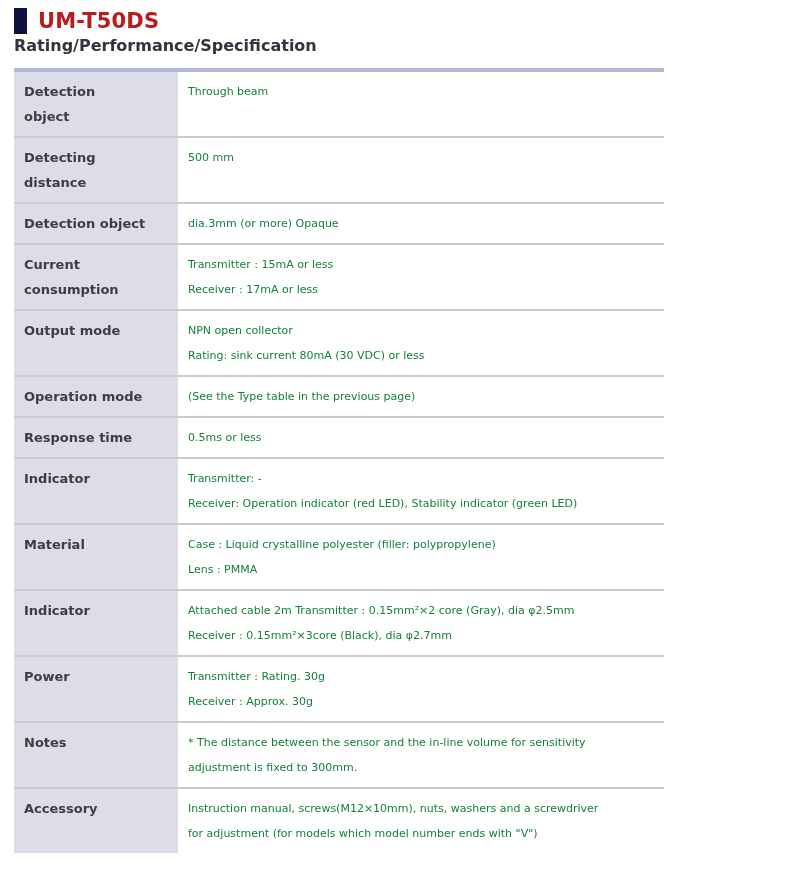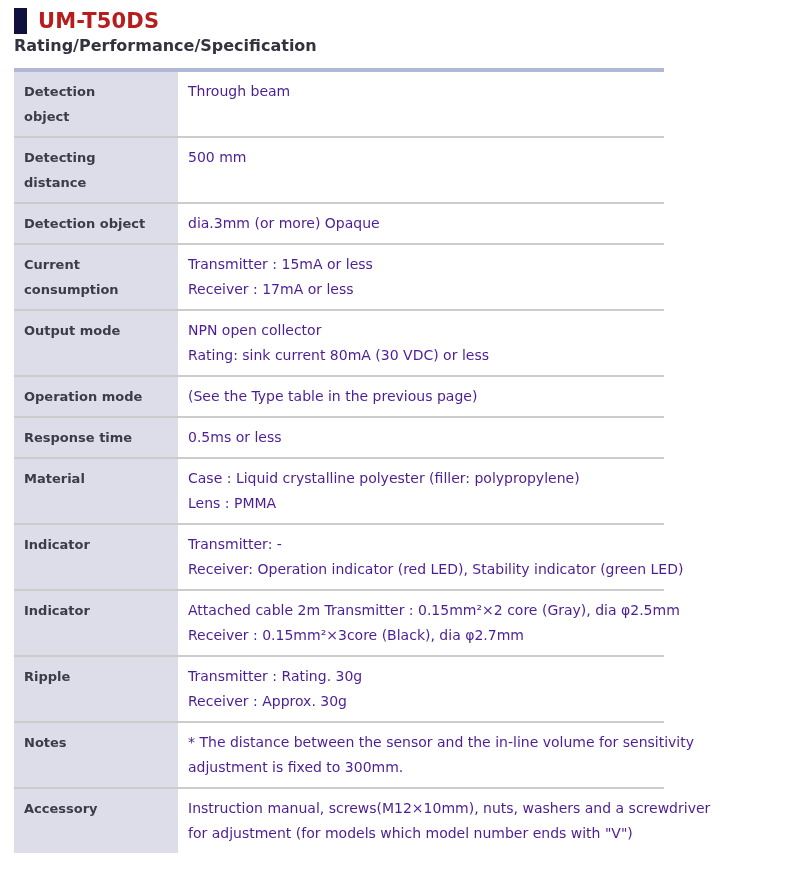--- a/index.html
+++ b/index.html
@@ -46,22 +46,22 @@
     text-align: left;
     vertical-align: top;
     font-weight: bold;
     font-size: 13px;
     color: #3b3b49;
     padding: 7px 4px 7px 10px;
     line-height: 25px;
   }
   table.spec-table td {
     vertical-align: top;
-    font-size: 14px;
-    color: #4c1d95;
+    font-size: 11px;
+    color: #15803d;
     padding: 7px 4px 7px 10px;
     line-height: 25px;
   }
   .line { white-space: nowrap; }
 </style>
 </head>
 <body>
 
 <div class="page">
   <div class="title-row">
@@ -129,48 +129,48 @@
         <tr>
           <th>
             <div class="line">Response time</div>
           </th>
           <td>
             <div class="line">0.5ms or less</div>
           </td>
         </tr>
         <tr>
           <th>
+            <div class="line">Indicator</div>
+          </th>
+          <td>
+            <div class="line">Transmitter: -</div>
+            <div class="line">Receiver: Operation indicator (red LED), Stability indicator (green LED)</div>
+          </td>
+        </tr>
+        <tr>
+          <th>
             <div class="line">Material</div>
           </th>
           <td>
             <div class="line">Case : Liquid crystalline polyester (filler: polypropylene)</div>
             <div class="line">Lens : PMMA</div>
-          </td>
-        </tr>
-        <tr>
-          <th>
-            <div class="line">Indicator</div>
-          </th>
-          <td>
-            <div class="line">Transmitter: -</div>
-            <div class="line">Receiver: Operation indicator (red LED), Stability indicator (green LED)</div>
           </td>
         </tr>
         <tr>
           <th>
             <div class="line">Indicator</div>
           </th>
           <td>
             <div class="line">Attached cable 2m Transmitter : 0.15mm²×2 core (Gray), dia φ2.5mm</div>
             <div class="line">Receiver : 0.15mm²×3core (Black), dia φ2.7mm</div>
           </td>
         </tr>
         <tr>
           <th>
-            <div class="line">Ripple</div>
+            <div class="line">Power</div>
           </th>
           <td>
             <div class="line">Transmitter : Rating. 30g</div>
             <div class="line">Receiver : Approx. 30g</div>
           </td>
         </tr>
         <tr>
           <th>
             <div class="line">Notes</div>
           </th>

